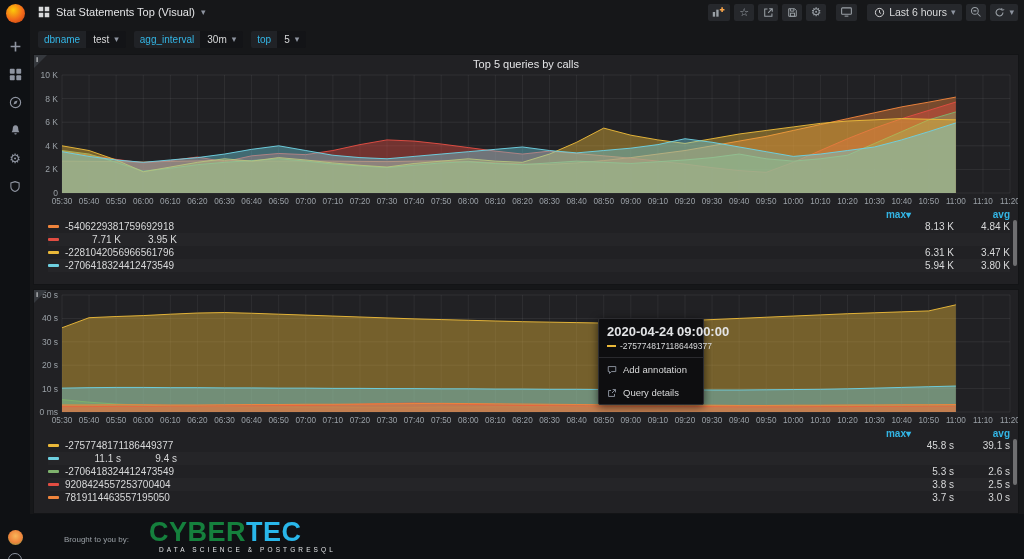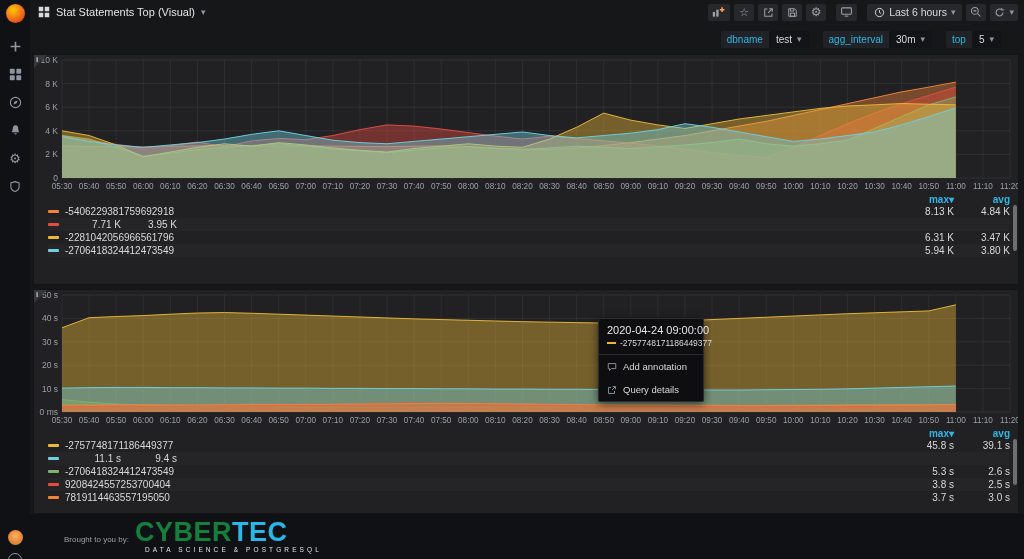--- a/index.html
+++ b/index.html
@@ -24,62 +24,62 @@
   .navbar { height:24px; display:flex; align-items:center; padding:0 6px 0 8px; gap:6px; background:#161719; }
   .nav-title { font-size:11px; color:#e3e4e6; white-space:nowrap; }
   .caret { color:#8e94a0; font-size:9px; line-height:1; }
   .nav-right { margin-left:auto; display:flex; align-items:center; gap:4px; }
   .nbtn { height:17px; min-width:20px; padding:0 4px; background:#26282c; border-radius:2px;
     display:flex; align-items:center; justify-content:center; gap:4px; color:#9aa0a6; cursor:pointer; font-size:10.5px; }
   .nbtn.lone { background:#26282c; margin:0 6px; }
   .tpick { padding:0 7px; color:#d8d9da; }
 
   
-  .submenu { height:30px; display:flex; align-items:center; gap:14px; padding:0 23px 0 8px;justify-content:flex-end; }
+  .submenu { height:30px; display:flex; align-items:center; gap:8px; padding:0 8px 0 8px; }
   .var { display:flex; align-items:stretch; height:17px; font-size:10px; cursor:default; }
   .var .vlabel { background:#202226; color:#33b5e5; padding:2px 6px; display:flex; align-items:center; border-radius:2px 0 0 2px; }
   .var .vvalue { background:#131417; color:#d8d9da; padding:2px 7px; display:flex; align-items:center; gap:5px; border-radius:0 2px 2px 0; cursor:pointer; }
 
   
   .dash { flex:1; padding:0 5px 0 3px; display:flex; flex-direction:column; gap:4px; }
   .panel { background:#212124; border:1px solid #131416; position:relative; display:flex; flex-direction:column; }
   .panel1 { height:231px; }
   .panel2 { height:225px; }
   .corner { position:absolute; top:0; left:0; width:0; height:0;
     border-top:13px solid #35383d; border-right:13px solid transparent; cursor:pointer; z-index:2; }
   .corner i { position:absolute; top:-13px; left:2px; font-size:8px; color:#c7c9cc; font-style:normal; font-weight:bold; }
   .ptitle { height:15px; text-align:center; font-size:11px; font-weight:500; color:#e3e4e6; padding-top:3px; cursor:pointer; }
   .chart { flex:0 0 auto; position:relative; width:100%; }
   .chart1 { height:137px; }
   .chart2 { height:136px; }
   .chart svg { position:absolute; inset:0; }
 
   .legend { flex:1; position:relative; padding:1px 8px 0 14px; font-size:10px; overflow:hidden; }
-  .lhead { display:flex; height:12px; align-items:center; color:#33b5e5; font-weight:bold; }
+  .lhead { display:flex; height:12px; align-items:center; color:#33b5e5; font-weight:bold;gap:43px; }
   .lhead .sp { flex:1; }
   .lhead .col { width:56px; text-align:right; cursor:pointer; }
   .lrow { display:flex; height:13px; align-items:center; }
   .lrow:nth-child(even) { background:rgba(255,255,255,0.02); }
   .dash-sw { width:11px; height:3px; border-radius:1px; margin-right:6px; flex-shrink:0; cursor:pointer; }
   .lname { flex:1; color:#d8d9da; cursor:pointer; white-space:nowrap; overflow:hidden; }
   .lval { width:56px; text-align:right; color:#d8d9da; }
   .lscroll { position:absolute; right:1px; top:13px; width:4px; height:46px; border-radius:2px; background:rgba(255,255,255,0.35); }
 
   
   .ctxmenu { position:absolute; left:598px; top:318px; width:106px; background:#0e0e10;
     border:1px solid #2c2c30; border-radius:2px; z-index:20; box-shadow:0 2px 8px rgba(0,0,0,0.6); }
-  .cm-head { padding:5px 8px 1px; font-size:11px; font-weight:normal; color:#e3e4e6; white-space:nowrap; }
+  .cm-head { padding:5px 8px 1px; font-size:13px; font-weight:bold; color:#e3e4e6; white-space:nowrap; }
   .cm-series { padding:1px 8px 6px; font-size:8.5px; display:flex; align-items:center; gap:4px; white-space:nowrap; }
   .cm-dash { width:9px; height:2px; flex-shrink:0; }
   .cm-sep { border-top:1px solid #2a2a2e; }
   .cm-item { display:flex; align-items:center; gap:6px; padding:6px 8px; font-size:9.5px; color:#d8d9da; cursor:pointer; }
   .cm-item svg { color:#8e94a0; }
 
   
-  .footer { height:45px; background:#0f1114; display:flex; align-items:center; padding-left:34px; gap:6px; }
+  .footer { height:45px; background:#0f1114; display:flex; align-items:center; padding-left:34px; gap:20px; }
   .fprefix { font-size:8px; color:#9aa0a6; align-self:center; margin-top:6px; }
   .flogo { display:flex; flex-direction:column; line-height:1; }
   .flogo-line { font-size:27px; font-weight:bold; letter-spacing:0.5px; }
   .flogo-main { color:#15803d; }
   .flogo-accent { color:#29b7ea; }
   .flogo-sub { font-size:6.5px; letter-spacing:3.1px; color:#dfe1e3; margin-top:1px; padding-left:10px; }
 </style>
 </head>
 <body>
 
@@ -216,20 +216,21 @@
           </span>
       </div>
     </div>
 
     <div class="dash">
 
       <section class="panel panel1">
         <span class="corner">
             <i>i</i>
           </span>
+        <div class="ptitle">Top 5 queries by calls</div>
         <div class="chart chart1">
             <svg width="984" height="137" xmlns="http://www.w3.org/2000/svg">
               <line x1="28" y1="5" x2="28" y2="123" stroke="rgba(255,255,255,0.06)" stroke-width="1"></line>
               <line x1="55.08571428571429" y1="5" x2="55.08571428571429" y2="123" stroke="rgba(255,255,255,0.06)" stroke-width="1"></line>
               <line x1="82.17142857142858" y1="5" x2="82.17142857142858" y2="123" stroke="rgba(255,255,255,0.06)" stroke-width="1"></line>
               <line x1="109.25714285714285" y1="5" x2="109.25714285714285" y2="123" stroke="rgba(255,255,255,0.06)" stroke-width="1"></line>
               <line x1="136.34285714285716" y1="5" x2="136.34285714285716" y2="123" stroke="rgba(255,255,255,0.06)" stroke-width="1"></line>
               <line x1="163.42857142857142" y1="5" x2="163.42857142857142" y2="123" stroke="rgba(255,255,255,0.06)" stroke-width="1"></line>
               <line x1="190.5142857142857" y1="5" x2="190.5142857142857" y2="123" stroke="rgba(255,255,255,0.06)" stroke-width="1"></line>
               <line x1="217.6" y1="5" x2="217.6" y2="123" stroke="rgba(255,255,255,0.06)" stroke-width="1"></line>

